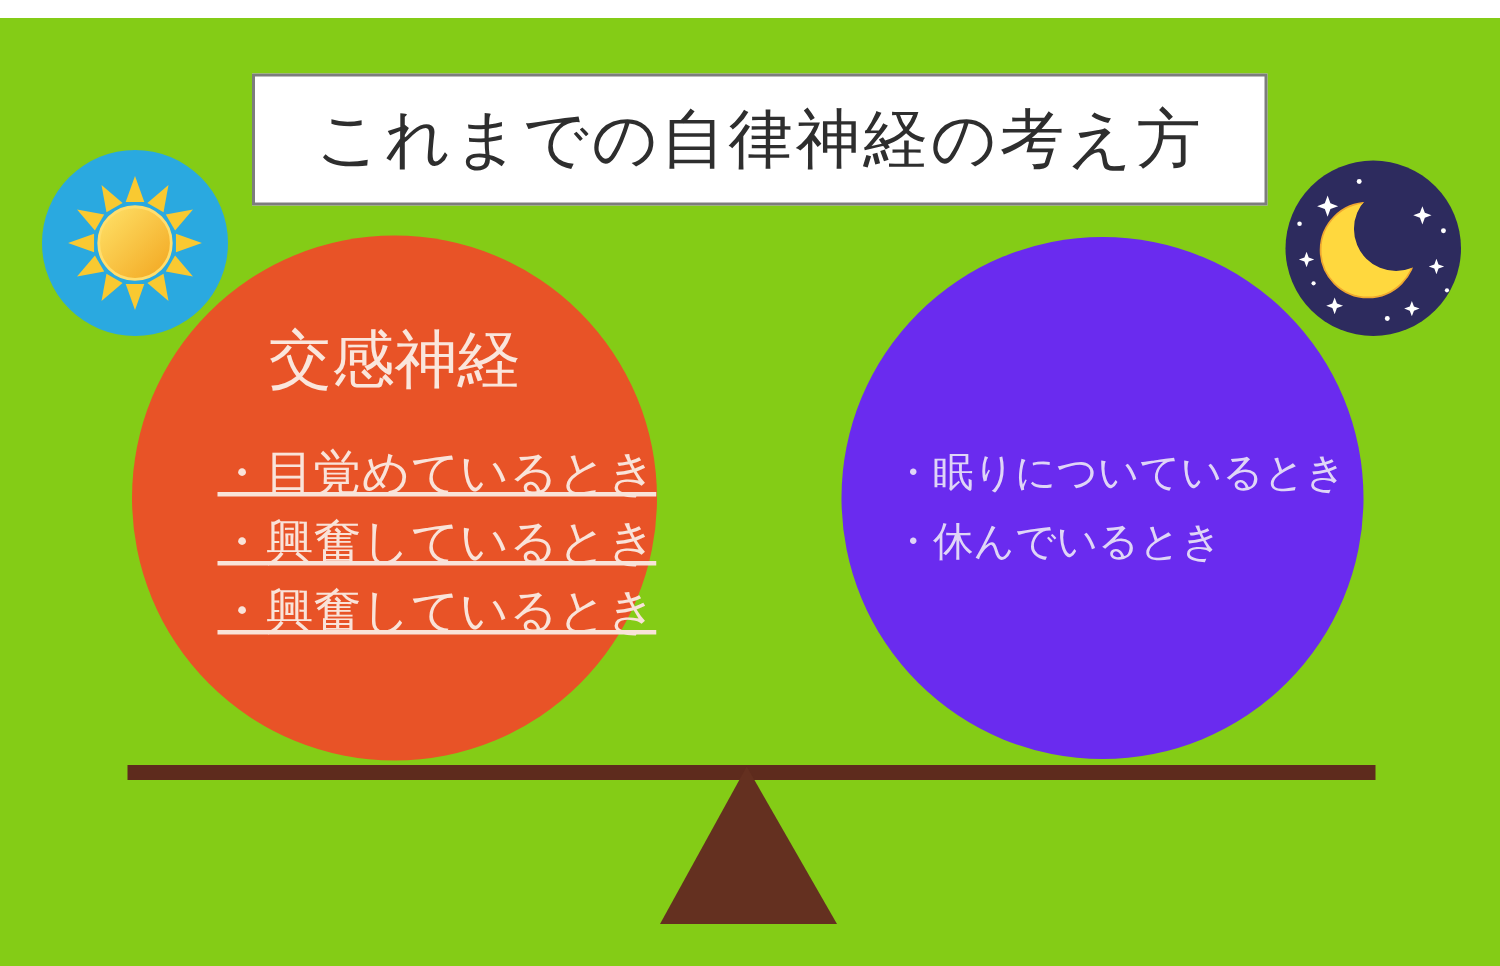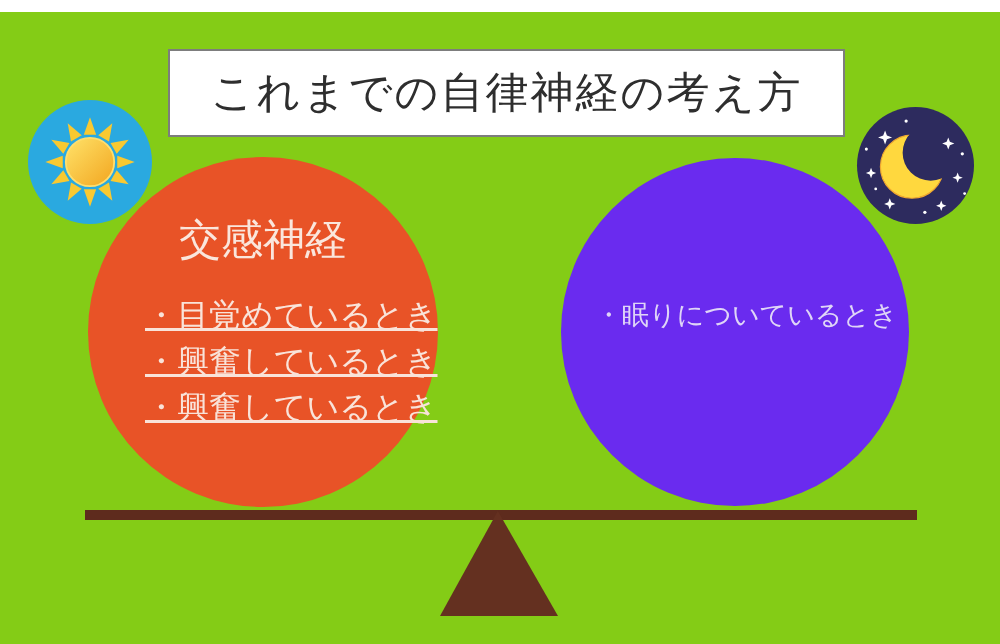--- a/index.html
+++ b/index.html
@@ -114,19 +114,20 @@
     <div class="bullets">
       <div>・目覚めているとき</div>
       <div>・興奮しているとき</div>
       <div>・興奮しているとき</div>
     </div>
   </div>
 
   <div class="big-circle circle-right">
     <div class="bullets">
       <div>・眠りについているとき</div>
+      <div>・休んでいるとき</div>
     </div>
   </div>
 
   <div class="balance-bar"></div>
   <div class="fulcrum"></div>
 
 </div>
 
 </body></html>

